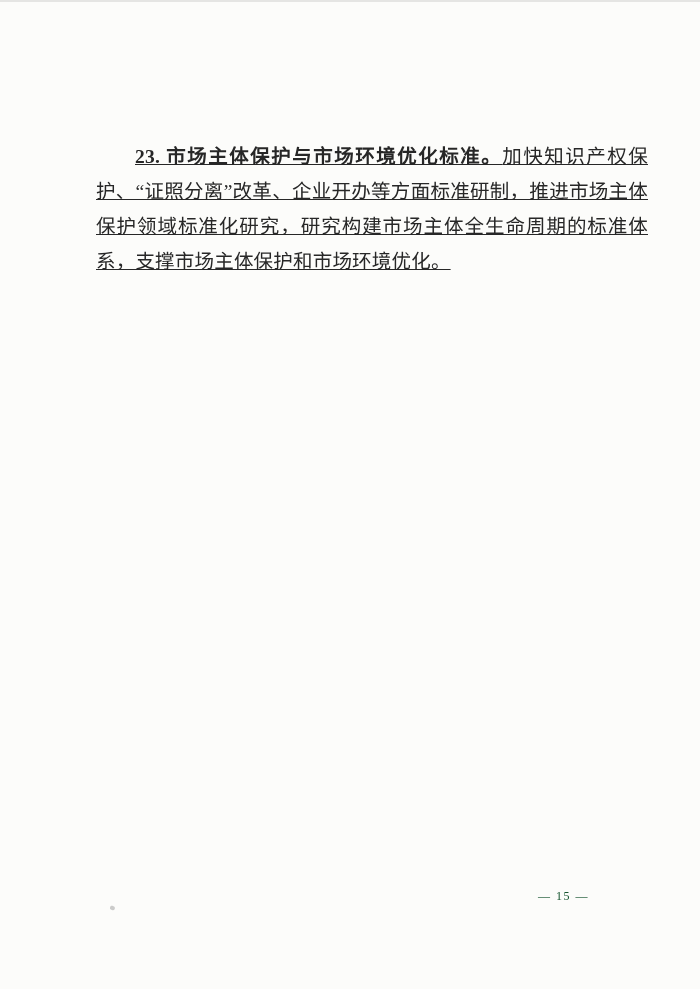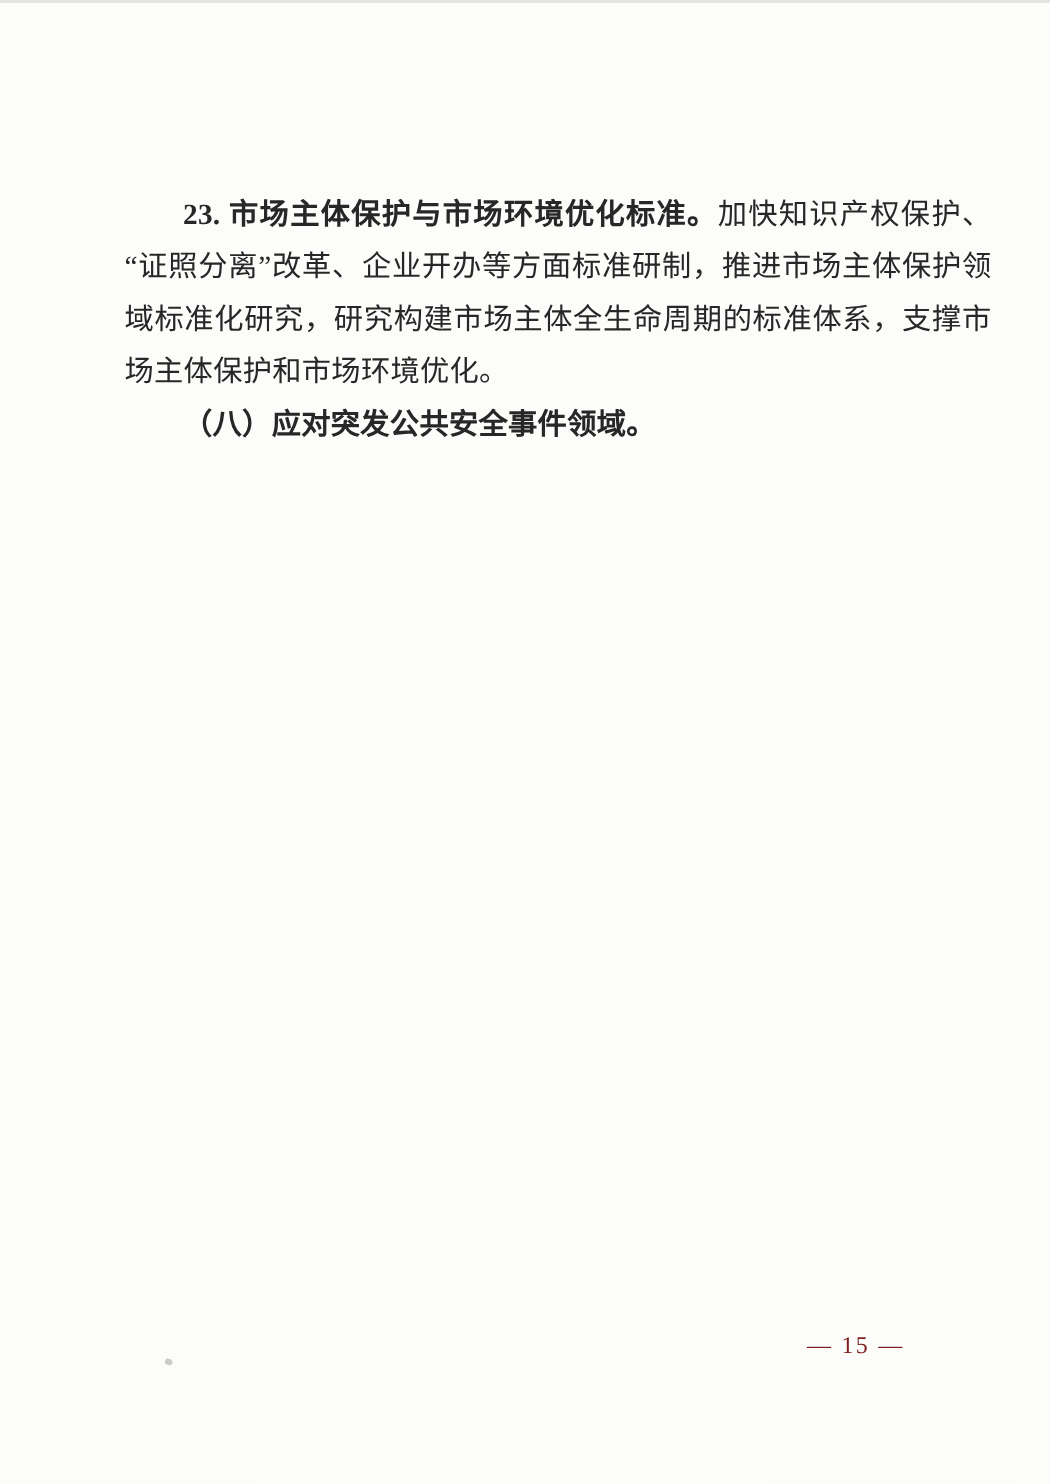--- a/index.html
+++ b/index.html
@@ -23,39 +23,40 @@
     height: 2px;
     background: rgba(110,110,110,0.16);
   }
   .content {
     position: absolute;
     left: 83px;
     top: 127px;
     width: 578px;
   }
   .para {
-    margin: 0;
+    margin: 13px;
     font-size: 19.5px;
     line-height: 34.9px;
     color: #272727;
     text-align: justify;
     text-indent: 39px;
     letter-spacing: 0.2px;
     word-break: break-all;
+    text-decoration: underline;
   }
   .para .head {
     font-weight: 700;
   }
   .pagenum {
     position: absolute;
     left: 538px;
     top: 889px;
-    font-size: 16px;
+    font-size: 12px;
     letter-spacing: 1.5px;
-    color: #7f1d1d;
+    color: #14532d;
     white-space: nowrap;
   }
   .speck {
     position: absolute;
     left: 110px;
     top: 906px;
     width: 5px;
     height: 4px;
     background: #9a9a9a;
     opacity: 0.5;
@@ -67,21 +68,20 @@
 <body>
 
 <div class="page">
 
   <div class="content">
 
     <p class="para"><span class="head">23. 市场主体保护与市场环境优化标准。</span><span>加快知识产权保护、“证照分离”改革、企业开办等方面标准研制，推进市场主体保护领域标准化研究，研究构建市场主体全生命周期的标准体系，支撑市场主体保护和市场环境优化。</span></p>
 
 
 
-    <p class="para"><span class="head">（八）应对突发公共安全事件领域。</span></p>
 
 
 
   </div>
 
   <div class="pagenum">— 15 —</div>
 
   <div class="speck"></div>
 
 </div>

